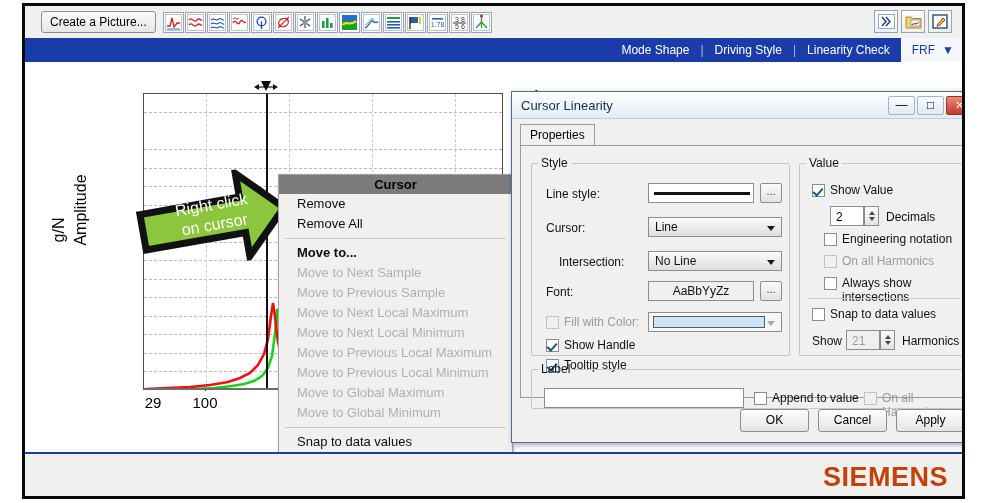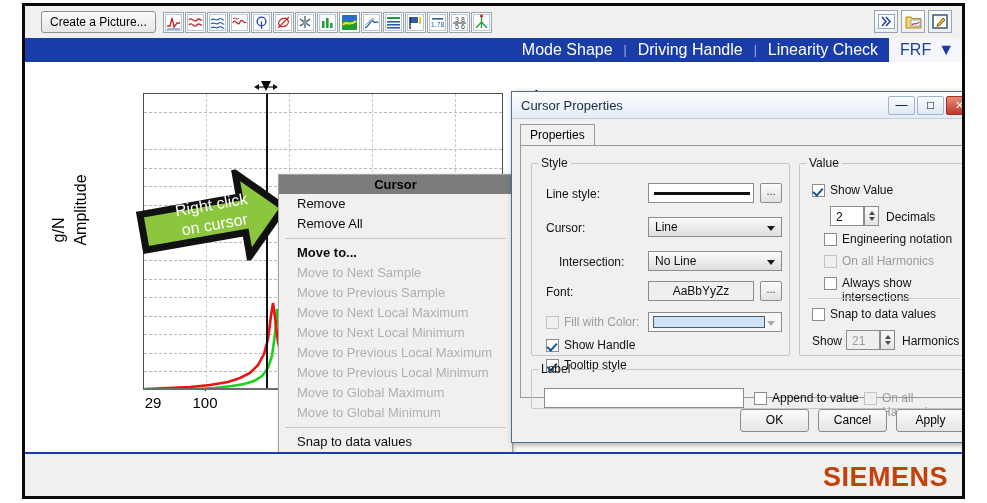--- a/index.html
+++ b/index.html
@@ -64,21 +64,21 @@
 
   
   #ribbon {
     position: absolute; left:0; top:32px;
     width: 100%; height: 24px;
     background: #1a3ca8;
     display: flex; align-items: stretch; justify-content: flex-end;
   }
   .ribbon-tab {
     color: #ffffff;
-    font-size: 16px;
+    font-size: 12px;
     display: flex; align-items: center;
     padding: 0 11px;
     white-space: nowrap;
   }
   .ribbon-sep {
     color: #aab6e4; font-size: 12px;
     display:flex; align-items:center;
   }
   .ribbon-tab.active {
     background: #f4f6fb;
@@ -490,21 +490,21 @@
             <path d="M5 11 L11 4 L13 6 L7 12 Z" fill="#e8b24a" stroke="#8a5a10"></path>
             <path d="M5 11 L4.4 12.8 L6.3 12.2 Z" fill="#cc2020"></path>
           </svg>
       </div>
     </div>
   </div>
 
   <div id="ribbon">
     <div class="ribbon-tab">Mode Shape</div>
     <div class="ribbon-sep">|</div>
-    <div class="ribbon-tab">Driving Handle</div>
+    <div class="ribbon-tab">Driving Style</div>
     <div class="ribbon-sep">|</div>
     <div class="ribbon-tab">Linearity Check</div>
     <div class="ribbon-tab active">
       <span>FRF</span>
       <span class="caret">▼</span>
     </div>
   </div>
 
   <div id="workspace">
 
@@ -600,21 +600,21 @@
       <div class="cm-item">
         <span class="cm-arrow">▶</span>
         <span>Calculations</span>
       </div>
       <div class="cm-item">Processing...</div>
 
     </div>
 
     <div id="dialog">
       <div id="dlg-titlebar">
-        <div id="dlg-title">Cursor Properties</div>
+        <div id="dlg-title">Cursor Linearity</div>
         <div class="dlg-winbtn">—</div>
         <div class="dlg-winbtn">□</div>
         <div class="dlg-winbtn close">✕</div>
       </div>
 
       <div id="dlg-body">
         <div id="tabstrip">
           <div id="tab-properties">Properties</div>
         </div>
 

